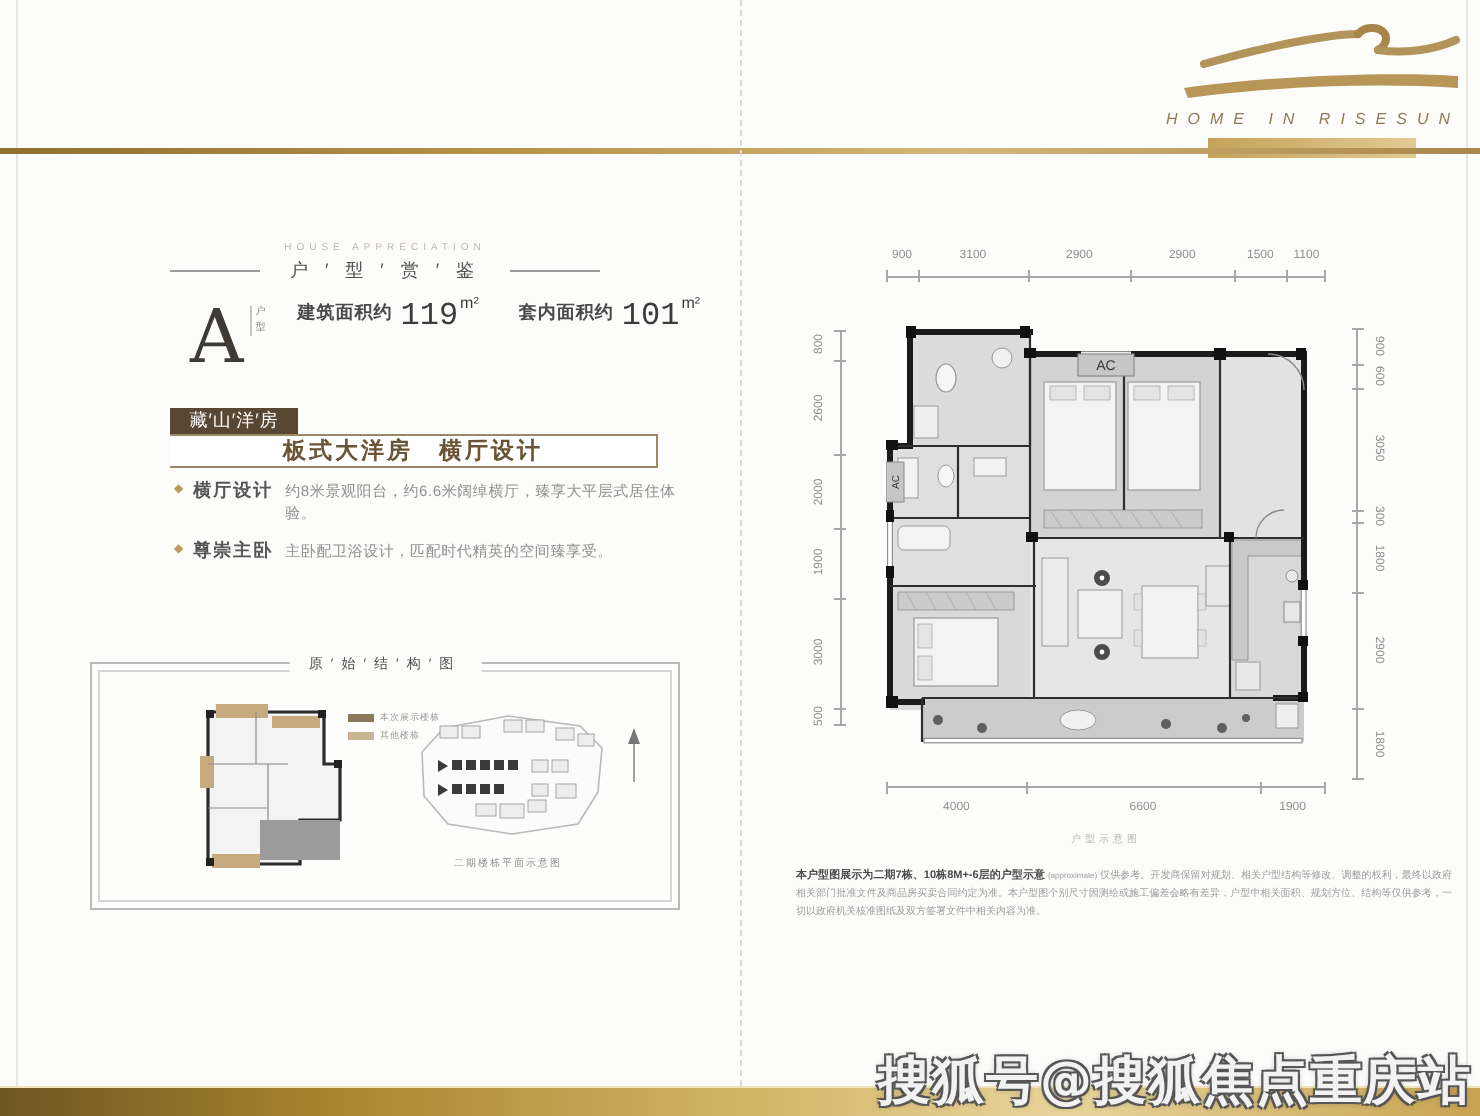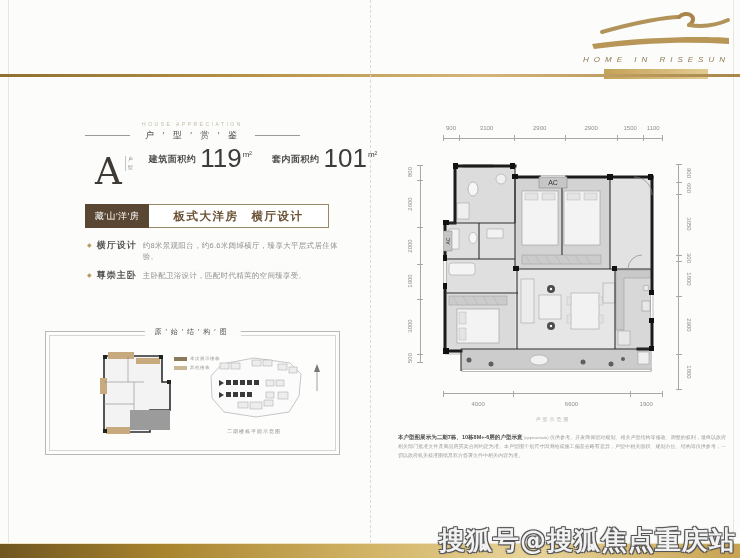--- a/index.html
+++ b/index.html
@@ -30,25 +30,25 @@
   .zh-row .zh { font-size:9px; letter-spacing:3px; color:#4f4f4f; white-space:nowrap; }
 
   
   .unit-row { position:absolute; left:95px; top:147px; display:flex; align-items:flex-end; }
   .unit-letter { font-family:"DejaVu Serif","Liberation Serif",serif; font-size:37px; line-height:.85; color:#3e3a35; }
   .unit-tag { width:8px; word-break:break-all; font-size:5px; line-height:1.5; color:#8a8a8a;
               border-left:1px solid #c4c4c4; padding-left:2px; margin-left:3px; margin-bottom:16px; }
   .area-group { display:flex; align-items:flex-end; margin-left:16px; margin-bottom:18px; }
   .area-group + .area-group { margin-left:20px; }
   .area-label { font-size:9px; font-weight:bold; color:#4a4a4a; margin-right:4px; margin-bottom:3px; letter-spacing:.5px; }
-  .area-value { font-size:26px; color:#3c3c3c; line-height:.85; }
+  .area-value { font-size:16px; color:#3c3c3c; line-height:.85;font-family:Liberation Mono, monospace; }
   .area-unit  { font-size:8px; color:#3c3c3c; margin-bottom:10px; margin-left:1px; }
 
   
-  .banner { position:absolute; left:85px; top:204px; width:244px; height:24px; display:flex; }
+  .banner { position:absolute; left:85px; top:204px; width:244px; height:24px; display:flex;flex-direction:column; }
   .banner-tag { width:64px; background:#594733; color:#fff; display:flex; align-items:center; justify-content:center;
                 font-size:9px; letter-spacing:.5px; }
   .banner-slogan { flex:1; border:1px solid #9a8968; border-left:none; display:flex; align-items:center; justify-content:center;
                    font-size:11.5px; font-weight:bold; color:#6b5335; letter-spacing:1.5px; background:#fff; }
 
   
   .features { position:absolute; left:87px; top:240px; width:260px; }
   .feat { display:flex; align-items:flex-start; margin-bottom:8px; }
   .feat .dia { color:#b99a5b; font-size:6px; line-height:11px; margin-right:5px; }
   .feat .ft { width:46px; flex-shrink:0; font-size:9px; font-weight:bold; color:#565656; letter-spacing:1px; line-height:11px; }

